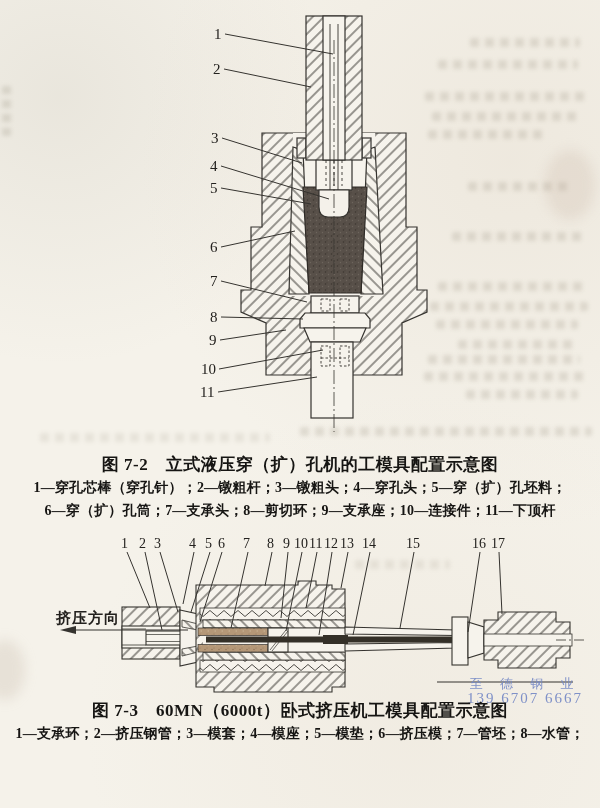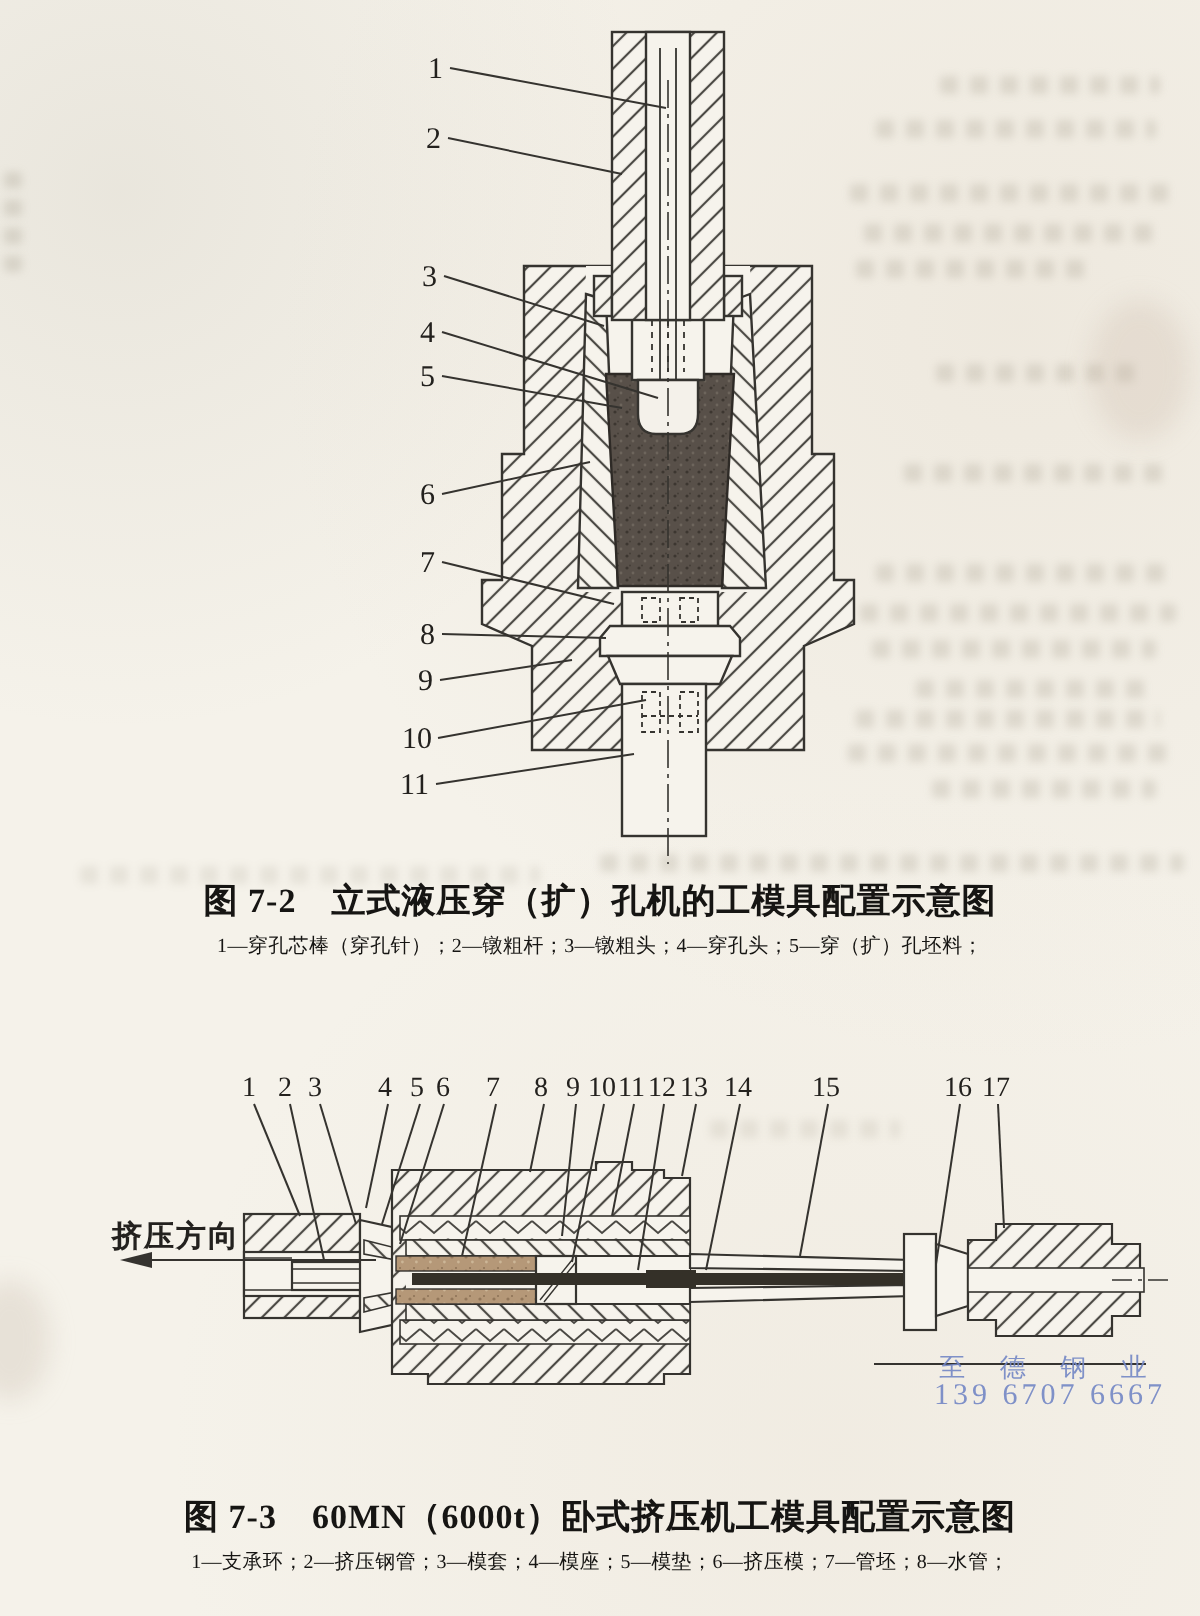--- a/index.html
+++ b/index.html
@@ -15,23 +15,23 @@
   svg{position:absolute;left:0;}
   .lineart{stroke:#35332f;}
   
   .smudge{position:absolute;height:9px;border-radius:2px;filter:blur(2.2px);opacity:.6;
     background:repeating-linear-gradient(90deg, rgba(150,142,124,.38) 0 9px, rgba(150,142,124,0) 9px 15px);}
   .smudge.v{width:9px;background:repeating-linear-gradient(180deg, rgba(150,142,124,.4) 0 8px, rgba(150,142,124,0) 8px 14px);}
   .blotch{position:absolute;border-radius:50%;filter:blur(6px);}
   
   .caption{position:absolute;left:0;width:600px;text-align:center;color:#161513;}
   .cap-title{font-size:17px;font-weight:bold;letter-spacing:.5px;line-height:24px;}
-  .cap-legend{font-size:10px;font-weight:400;line-height:22.5px;letter-spacing:.2px;}
-  .fig1-caption{top:439px;}
-  .fig2-caption{top:699px;margin-top:48px;}
+  .cap-legend{font-size:14px;font-weight:700;line-height:22.5px;letter-spacing:.2px;}
+  .fig1-caption{top:453px;}
+  .fig2-caption{top:699px;}
   
   .watermark{position:absolute;left:455px;top:676px;width:140px;text-align:center;
     color:#7387c5;font-family:Liberation Serif, serif;opacity:.9;}
   .wm-name{font-size:13px;letter-spacing:7px;line-height:15px;}
   .wm-phone{font-size:15px;letter-spacing:2px;line-height:15px;}
   .num{font-family:"Liberation Serif",serif;font-size:15px;fill:#23211e;}
   .num2{font-family:"Liberation Serif",serif;font-size:14px;fill:#23211e;}
   .cjk{font-family:"Liberation Serif",serif;font-size:15px;font-weight:bold;fill:#23211e;letter-spacing:1px;}
 </style>
 </head>
@@ -157,20 +157,21 @@
       <text class="num" x="210" y="322">8</text>
       <text class="num" x="209" y="345">9</text>
       <text class="num" x="201" y="374">10</text>
       <text class="num" x="200" y="397">11</text>
     </g>
   </svg>
 
   <div class="caption fig1-caption">
     <div class="cap-title">图 7-2　立式液压穿（扩）孔机的工模具配置示意图</div>
     <div class="cap-legend">1—穿孔芯棒（穿孔针）；2—镦粗杆；3—镦粗头；4—穿孔头；5—穿（扩）孔坯料；</div>
+    <div class="cap-legend">6—穿（扩）孔筒；7—支承头；8—剪切环；9—支承座；10—连接件；11—下顶杆</div>
   </div>
 
   <svg style="top:528px;" width="600" height="175" viewBox="0 0 600 175">
     <g class="lineart" fill="none" stroke-width="1.1" stroke-linejoin="miter">
 
       <rect x="122" y="79" width="58" height="52" fill="url(#h1)"></rect>
       <rect x="122" y="98" width="58" height="22" fill="#f6f3ec"></rect>
       <line x1="122" y1="101" x2="146" y2="101" stroke-width="0.8"></line>
       <line x1="122" y1="117" x2="146" y2="117" stroke-width="0.8"></line>
 

